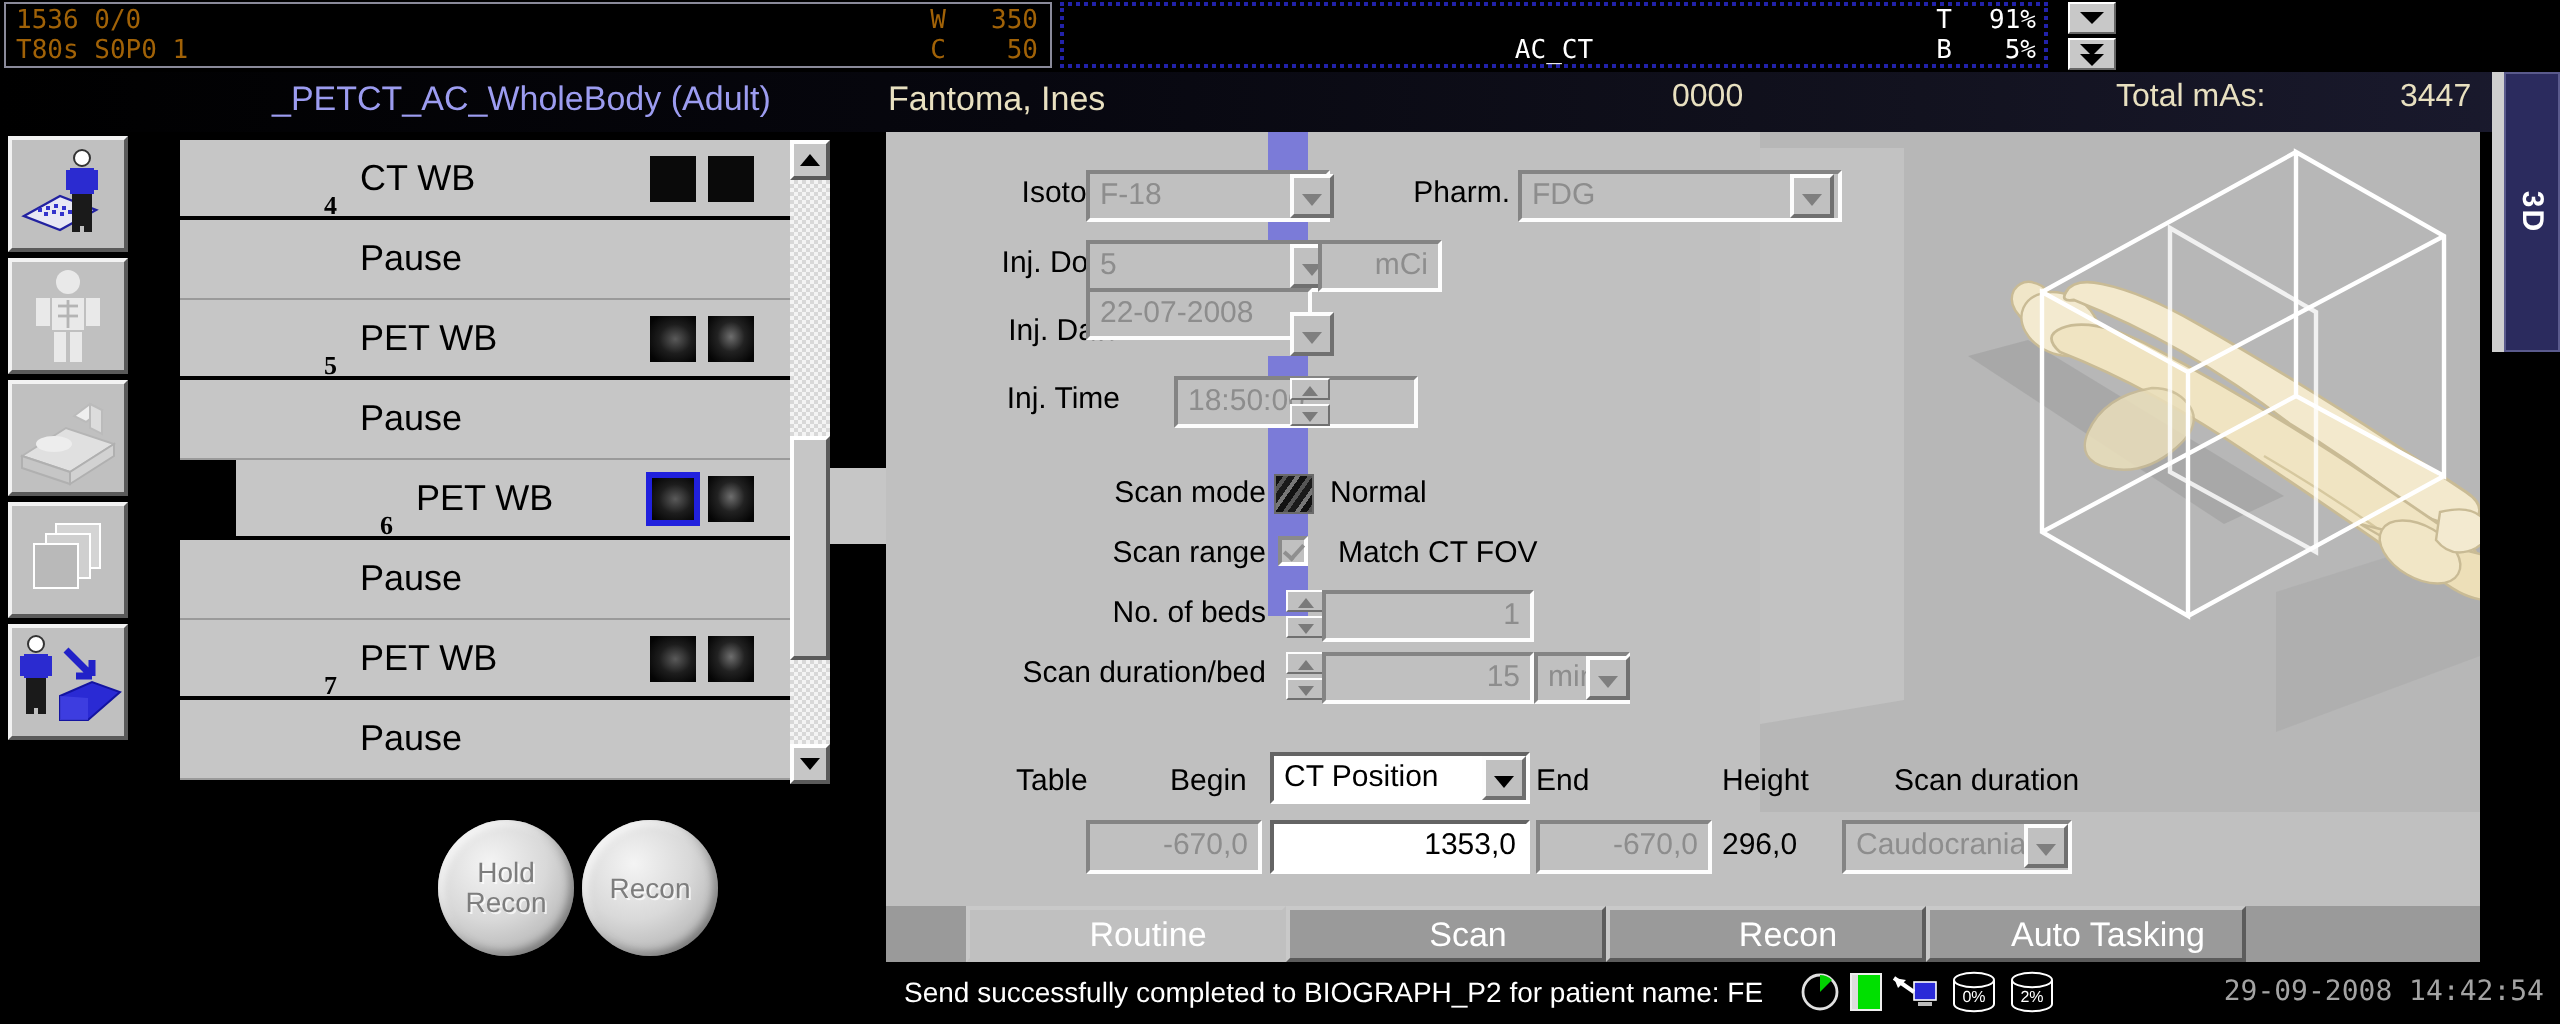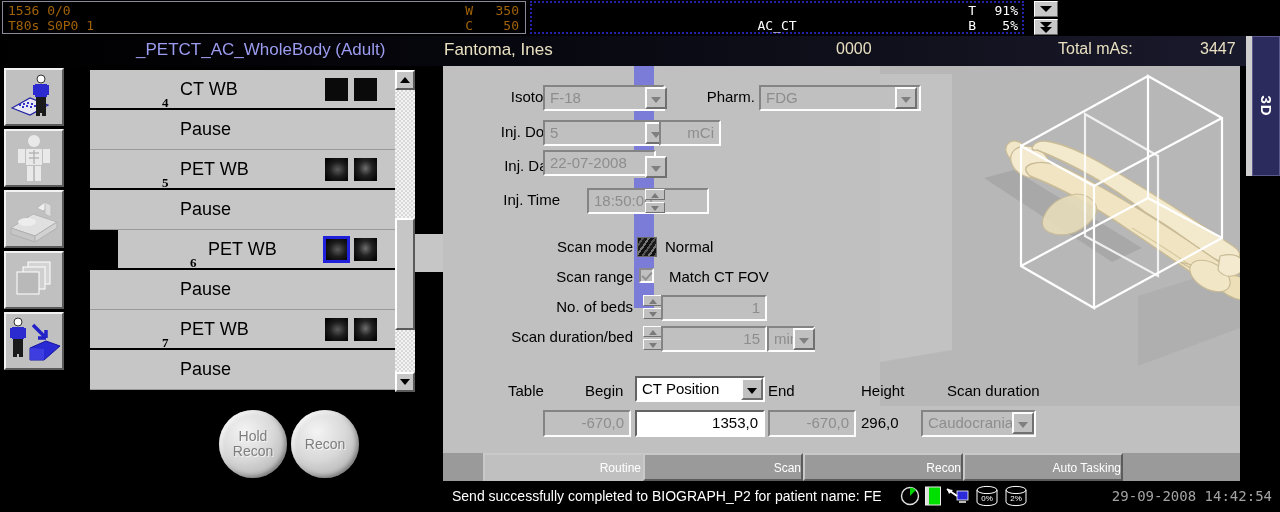--- a/index.html
+++ b/index.html
@@ -206,22 +206,22 @@
     border-right: 2px solid #fff; border-bottom: 2px solid #fff;
   }
   .chk::after { content: ""; position: absolute; left: 3px; top: 0px;
     width: 4px; height: 8px; border: solid #8f8f8f; border-width: 0 2px 2px 0;
     transform: rotate(42deg); }
   .static-val { position: absolute; font-size: 15px; color: #000; }
 
   
   .tabbar { position: absolute; left: 0; bottom: 0; width: 797px; height: 28px; background: #9a9a9a; }
   .tab {
-    position: absolute; top: 0; height: 28px; line-height: 26px; text-align: right;
-    font-size: 12px; color: #fff; background: #9a9a9a;
+    position: absolute; top: 0; height: 28px; line-height: 26px; text-align: center;
+    font-size: 17px; color: #fff; background: #9a9a9a;
     border-top: 2px solid #c9c9c9; border-left: 2px solid #c9c9c9;
     border-right: 2px solid #5c5c5c; border-bottom: 2px solid #5c5c5c; padding-left: 22px;
   }
   .tab.active { background: #c0c0c0; color: #fff; border-right-color:#c0c0c0; border-bottom-color:#c0c0c0; }
 
   
   .statusbar { position: absolute; left: 0; bottom: 0; width: 1280px; height: 30px; background: #000; }
   .statusbar .msg { position: absolute; left: 452px; top: 6px; font-size: 14px; color: #fff; }
   .statusbar .dt { position: absolute; right: 8px; top: 6px; font-size: 14px; color: #a3a3a3;
                    font-family: "DejaVu Sans Mono", monospace; }
@@ -465,21 +465,21 @@
       </div>
 
     <div class="fld-label" style="left:10px; top:57px; width:107px;">Inj. Dose</div>
     <div class="tf" style="left:100px; top:54px; width:122px; height:26px;">5</div>
     <div class="ddbtn" style="left:202px; top:56px;">
         <i></i>
       </div>
     <div class="tf ralign" style="left:216px; top:54px; width:62px; height:26px;">mCi</div>
 
     <div class="fld-label" style="left:10px; top:91px; width:107px;">Inj. Date</div>
-    <div class="tf" style="left:100px; top:84px; width:113px; height:26px;">22-07-2008</div>
+    <div class="tf" style="left:100px; top:78px; width:113px; height:26px;">22-07-2008</div>
     <div class="ddbtn" style="left:202px; top:90px;">
         <i></i>
       </div>
 
     <div class="fld-label" style="left:10px; top:125px; width:107px;">Inj. Time</div>
     <div class="tf" style="left:100px; top:122px; width:122px; height:26px;margin-left:44px;">18:50:00</div>
     <div class="spin" style="left:202px; top:123px;">
       <div class="u">
           <i></i>
         </div>

